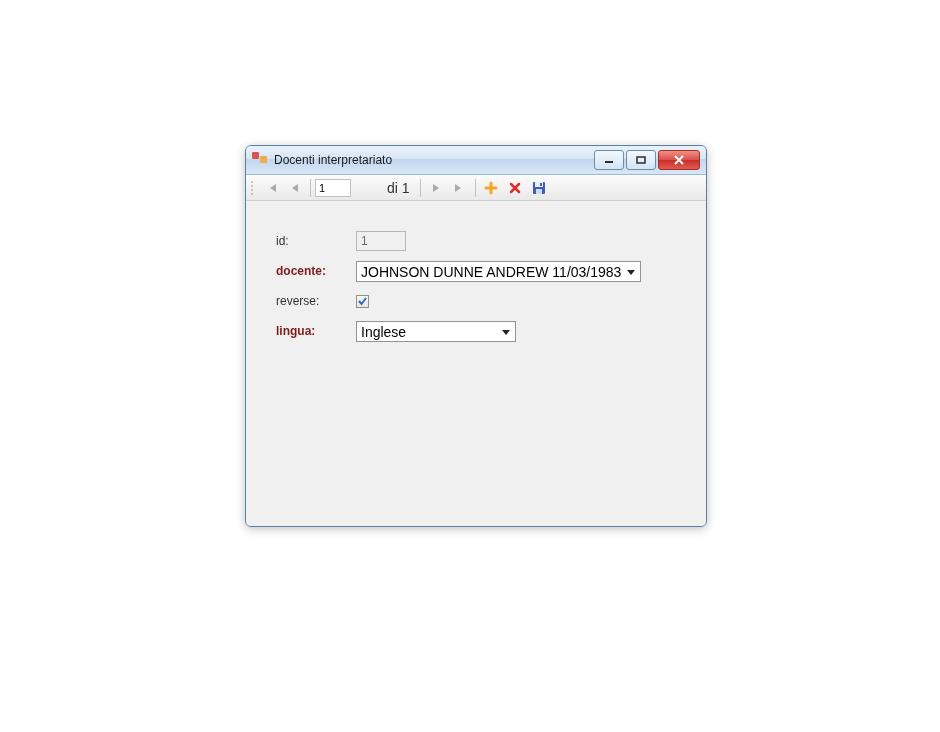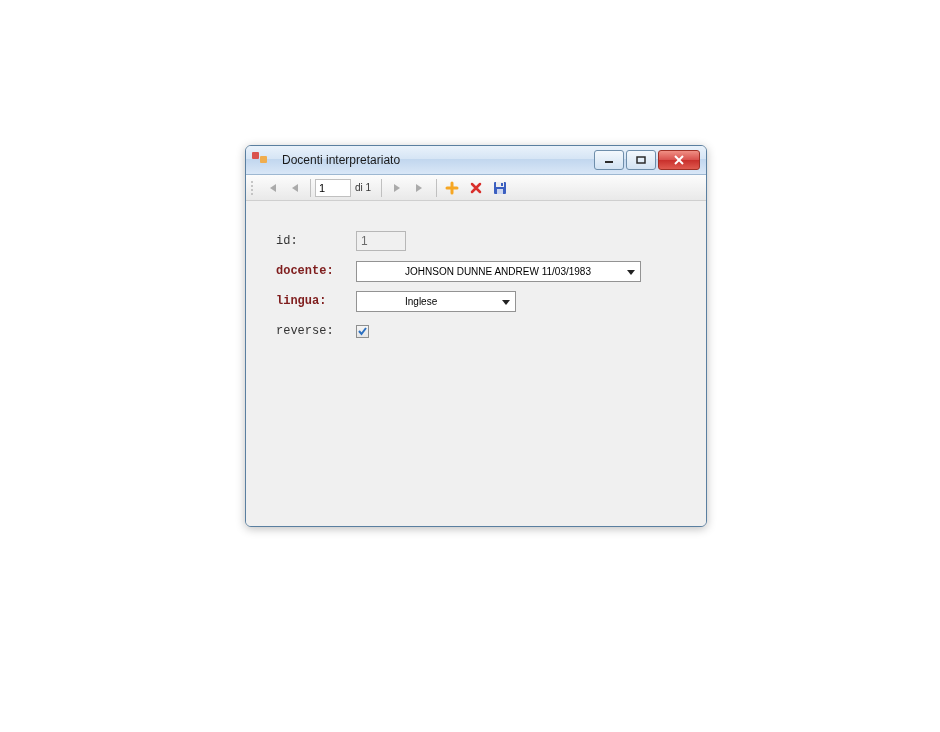--- a/index.html
+++ b/index.html
@@ -26,21 +26,20 @@
     display: flex;
     flex-direction: column;
   }
   .titlebar {
     height: 28px;
     background: linear-gradient(to bottom, #e9f2fb 0%, #d6e5f5 45%, #c1d6ee 46%, #d9e7f7 100%);
     border-bottom: 1px solid #9db7d1;
     display: flex;
     align-items: center;
     padding: 0 6px 0 6px;
-    gap: 8px;
   }
   .title-icon {
     width: 16px;
     height: 16px;
     margin-right: 6px;
     position: relative;
   }
   .title-icon .sq { position:absolute; width:7px; height:7px; border-radius:1px; }
   .title-icon .a { left:0; top:0; background:#d9534f; }
   .title-icon .b { left:8px; top:4px; background:#f0ad4e; }
@@ -102,38 +101,37 @@
   }
   .nav-pos {
     width: 36px;
     height: 18px;
     border: 1px solid #c0c0c0;
     background: #fff;
     font-size: 11px;
     padding: 0 3px;
     box-sizing: border-box;
   }
-  .nav-count { font-size:10px; color:#333; padding:0 6px 0 2px; }
+  .nav-count { font-size:14px; color:#333; padding:0 6px 0 2px;margin-left:32px; }
 
   .client {
     flex: 1;
     background: #f0f0f0;
     padding: 30px 22px 10px 30px;
   }
   .form-row {
     display:flex;
     align-items:flex-start;
     margin-bottom: 6px;
     min-height: 24px;
   }
   .form-label {
     width: 80px;
     color: #333;
     padding-top: 3px;
-    font-family: Liberation Mono, monospace;
   }
   .form-label.req { color:#7f1d1d; font-weight:bold; }
   .input-text {
     height: 20px;
     border: 1px solid #b7b7b7;
     background: #fff;
     padding: 0 4px;
     font-size: 12px;
     font-family: inherit;
     box-sizing: border-box;
@@ -142,21 +140,21 @@
   .combo {
     height: 21px;
     border: 1px solid #939393;
     background: #fff;
     display:flex;
     align-items:center;
     padding: 0 2px 0 4px;
     box-sizing:border-box;
     cursor:pointer;
   }
-  .combo span.val { flex:1; font-size:10px; white-space:nowrap; overflow:hidden;margin-left:44px; }
+  .combo span.val { flex:1; font-size:14px; white-space:nowrap; overflow:hidden; }
   .combo .arrow { width:14px; text-align:center; }
   .checkbox {
     width:13px; height:13px;
     border:1px solid #8e8f8f;
     background:linear-gradient(to bottom,#f5f5f5,#e6e6e6);
     display:flex; align-items:center; justify-content:center;
     margin-top:4px;
     cursor:pointer;
     box-sizing:border-box;
   }
@@ -274,38 +272,38 @@
         <span class="val">JOHNSON DUNNE ANDREW 11/03/1983</span>
         <span class="arrow">
           <svg width="8" height="6">
               <path d="M0 0h8L4 5z" fill="#222"></path>
             </svg>
         </span>
       </div>
     </div>
 
     <div class="form-row">
+      <div class="form-label">reverse:</div>
+      <div class="checkbox">
+        <svg width="11" height="11">
+            <path d="M2 5l2.5 3L9 2" fill="none" stroke="#2b6fc0" stroke-width="2"></path>
+          </svg>
+      </div>
+    </div>
+
+    <div class="form-row">
       <div class="form-label req">lingua:</div>
       <div class="combo" style="width:160px;">
         <span class="val">Inglese</span>
         <span class="arrow">
           <svg width="8" height="6">
               <path d="M0 0h8L4 5z" fill="#222"></path>
             </svg>
         </span>
       </div>
     </div>
 
-    <div class="form-row">
-      <div class="form-label">reverse:</div>
-      <div class="checkbox">
-        <svg width="11" height="11">
-            <path d="M2 5l2.5 3L9 2" fill="none" stroke="#2b6fc0" stroke-width="2"></path>
-          </svg>
-      </div>
-    </div>
-
 
     <div class="spacer"></div>
 
 
   </div>
 </div>
 
 </body></html>

